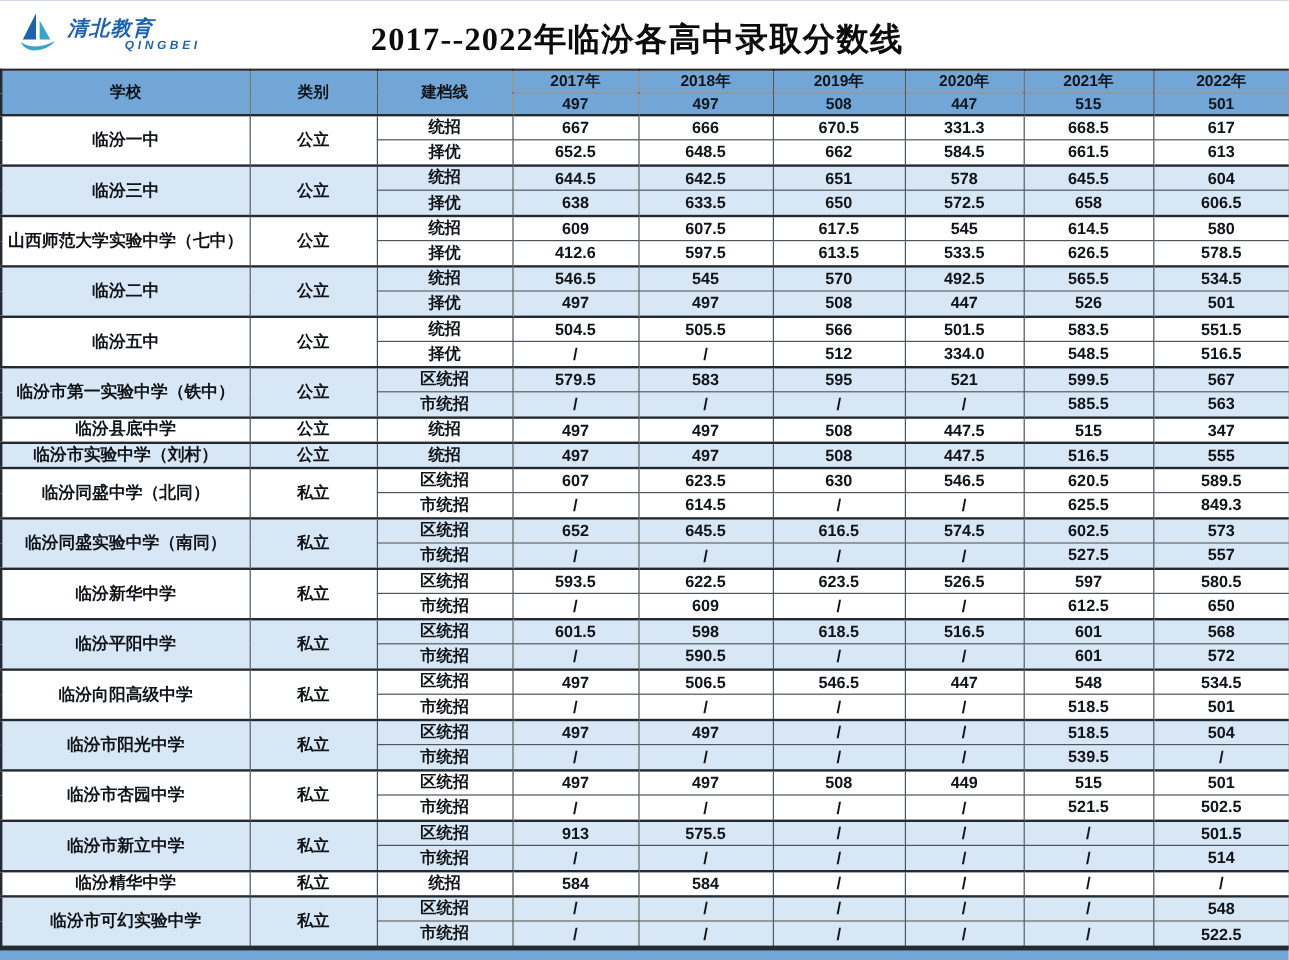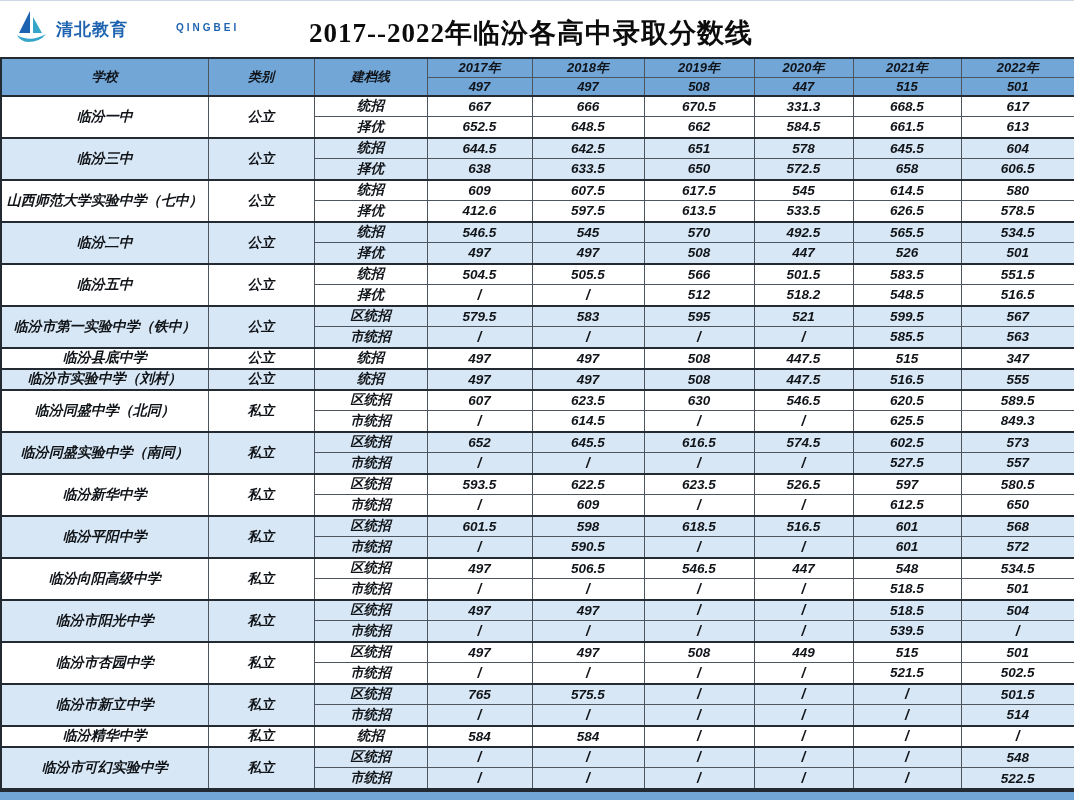--- a/index.html
+++ b/index.html
@@ -13,29 +13,29 @@
     --text-dark:#101418;
   }
   *{box-sizing:border-box;margin:0;padding:0;}
   html,body{width:1074px;height:800px;overflow:hidden;background:#fff;
     font-family:"Liberation Sans","DejaVu Sans",sans-serif;color:var(--text-dark);}
   .page{width:1074px;height:800px;display:flex;flex-direction:column;border-top:1px solid #cdd9e6;}
 
   
   .top-header{position:relative;height:56px;flex:0 0 56px;background:#fff;}
   .logo{position:absolute;left:16px;top:8px;display:flex;align-items:center;gap:6px;}
-  .logo-text{display:flex;flex-direction:row;line-height:1;}
+  .logo-text{display:flex;flex-direction:column;line-height:1;font-style:italic;}
   .brand-cn{font-weight:bold;font-size:17px;color:var(--logo-blue);letter-spacing:1px;}
   .brand-en{font-weight:bold;font-size:10px;color:var(--logo-blue);letter-spacing:3px;margin-top:2px;margin-left:48px;}
   .page-title{position:absolute;left:0;right:12px;top:14px;text-align:center;
     font-family:"Liberation Serif","DejaVu Serif",serif;
     font-weight:bold;font-size:27px;color:#0c0c0c;letter-spacing:1px;}
 
   
-  .table-wrap{flex:1 1 auto;font-style:italic;}
+  .table-wrap{flex:1 1 auto;}
   table{width:1074px;height:100%;border-collapse:collapse;table-layout:fixed;
     border:2px solid var(--border-dark);}
   th,td{border:1px solid var(--border-thin);text-align:center;vertical-align:middle;
     font-weight:bold;overflow:hidden;white-space:nowrap;}
   thead th{background:var(--header-blue);font-size:13px;height:18px;color:#10141a;}
   tbody td{font-size:13.5px;height:21px;background:var(--row-white);}
   tbody td.school{font-size:14px;}
   tbody tr.alt td{background:var(--row-alt);}
   tbody tr.group-start td{border-top:2px solid var(--border-dark);}
   tbody td.slash{font-size:14px;}
@@ -190,21 +190,21 @@
             <td class="">566</td>
             <td class="">501.5</td>
             <td class="">583.5</td>
             <td class="">551.5</td>
           </tr>
           <tr class="">
             <td>择优</td>
             <td class="slash">/</td>
             <td class="slash">/</td>
             <td class="">512</td>
-            <td class="">518.2</td>
+            <td class="">334.0</td>
             <td class="">548.5</td>
             <td class="">516.5</td>
           </tr>
           <tr class="alt group-start">
             <td class="school" rowspan="2">临汾市第一实验中学（铁中）</td>
             <td rowspan="2">公立</td>
             <td>区统招</td>
             <td class="">579.5</td>
             <td class="">583</td>
             <td class="">595</td>
@@ -380,21 +380,21 @@
             <td class="slash">/</td>
             <td class="slash">/</td>
             <td class="slash">/</td>
             <td class="">521.5</td>
             <td class="">502.5</td>
           </tr>
           <tr class="alt group-start">
             <td class="school" rowspan="2">临汾市新立中学</td>
             <td rowspan="2">私立</td>
             <td>区统招</td>
-            <td class="">765</td>
+            <td class="">913</td>
             <td class="">575.5</td>
             <td class="slash">/</td>
             <td class="slash">/</td>
             <td class="slash">/</td>
             <td class="">501.5</td>
           </tr>
           <tr class="alt ">
             <td>市统招</td>
             <td class="slash">/</td>
             <td class="slash">/</td>

